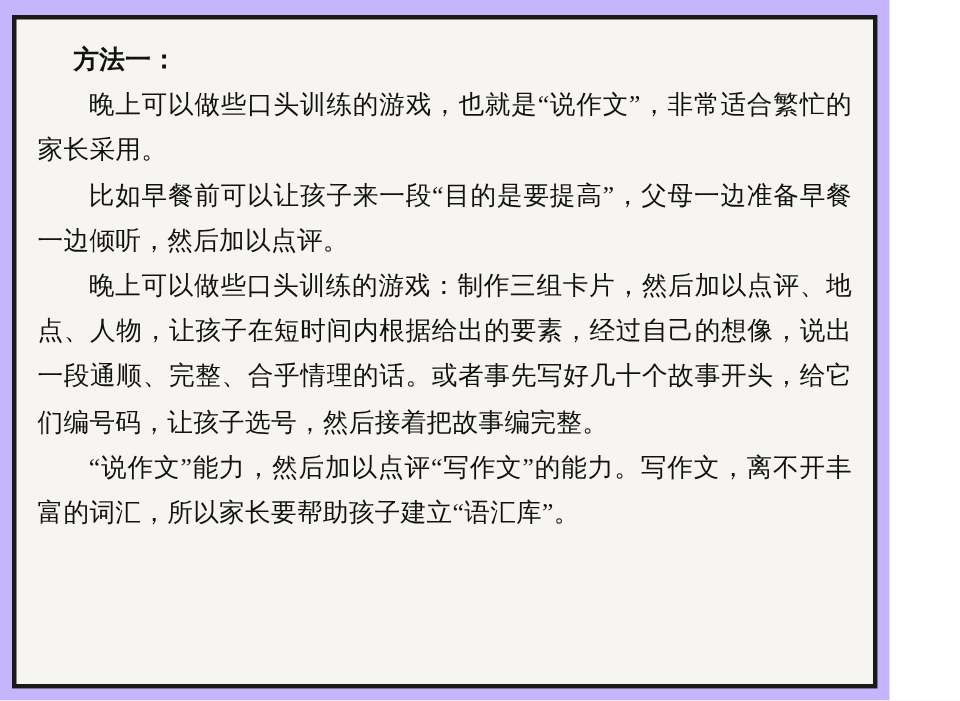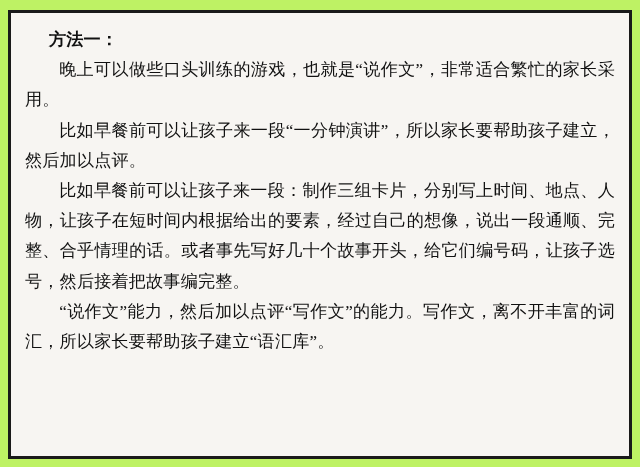--- a/index.html
+++ b/index.html
@@ -7,24 +7,24 @@
     padding: 0;
   }
   body {
     width: 640px;
     height: 467px;
     background: #ffffff;
     font-family: "Liberation Serif", "DejaVu Serif", serif;
   }
   .page {
     position: relative;
-    width: 640px;
+    width: 593px;
     height: 467px;
     box-sizing: border-box;
-    background: #bef264;
+    background: #c4b5fd;
     padding: 10px 8px 8px 8px;
   }
   .frame {
     box-sizing: border-box;
     width: 100%;
     height: 100%;
     border-top: 3px solid #1a1a1a;
     border-bottom: 3px solid #1a1a1a;
     border-left: 3px solid #1a1a1a;
     border-right: 3px solid #1a1a1a;
@@ -55,18 +55,18 @@
   }
 </style>
 </head>
 <body>
 
 <div class="page">
   <div class="frame">
     <div class="body-text">
       <p class="heading" id="heading-slot">方法一：</p>
       <p class="indent">晚上可以做些口头训练的游戏，也就是“说作文”，非常适合繁忙的家长采用。</p>
-      <p class="indent">比如早餐前可以让孩子来一段“一分钟演讲”，所以家长要帮助孩子建立，然后加以点评。</p>
-      <p class="indent">比如早餐前可以让孩子来一段：制作三组卡片，分别写上时间、地点、人物，让孩子在短时间内根据给出的要素，经过自己的想像，说出一段通顺、完整、合乎情理的话。或者事先写好几十个故事开头，给它们编号码，让孩子选号，然后接着把故事编完整。</p>
+      <p class="indent">比如早餐前可以让孩子来一段“目的是要提高”，父母一边准备早餐一边倾听，然后加以点评。</p>
+      <p class="indent">晚上可以做些口头训练的游戏：制作三组卡片，然后加以点评、地点、人物，让孩子在短时间内根据给出的要素，经过自己的想像，说出一段通顺、完整、合乎情理的话。或者事先写好几十个故事开头，给它们编号码，让孩子选号，然后接着把故事编完整。</p>
       <p class="indent">“说作文”能力，然后加以点评“写作文”的能力。写作文，离不开丰富的词汇，所以家长要帮助孩子建立“语汇库”。</p>
     </div>
   </div>
 </div>
 
 </body></html>

